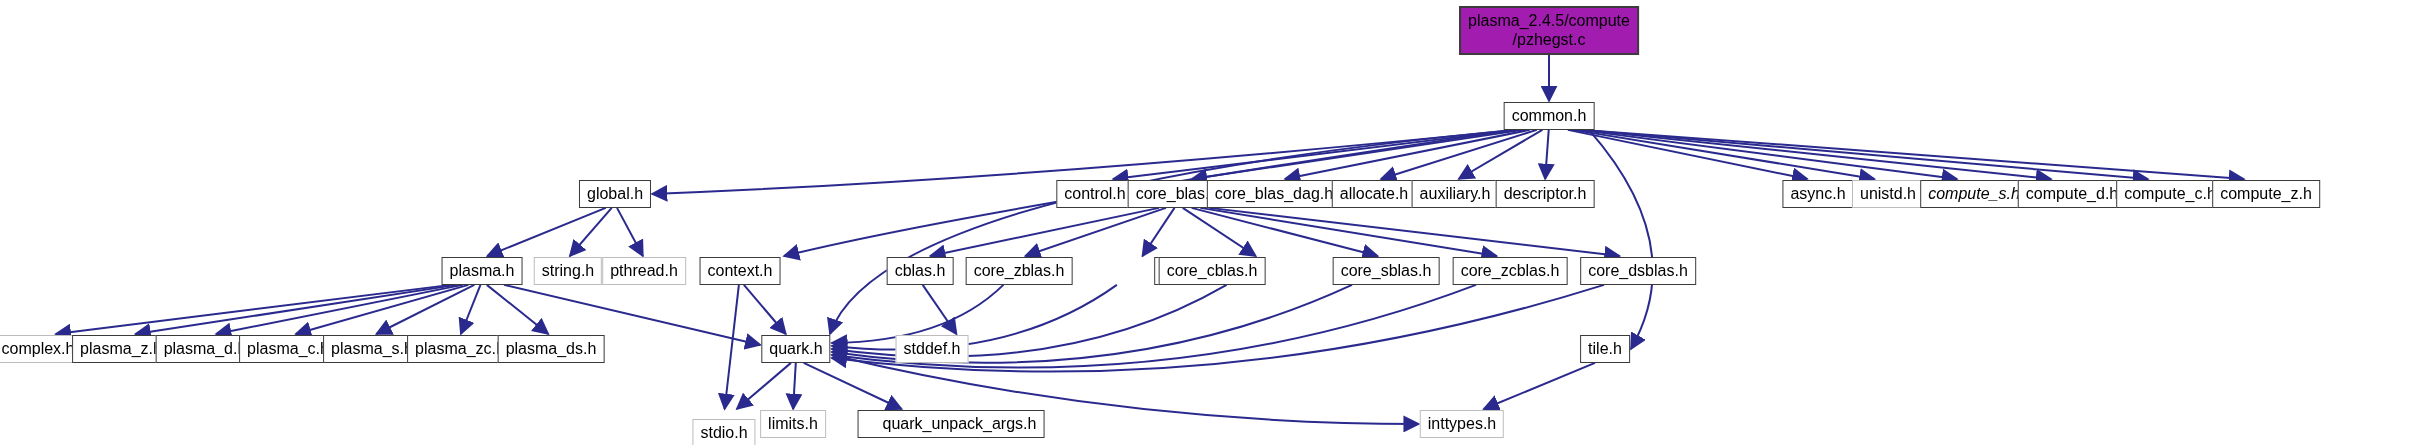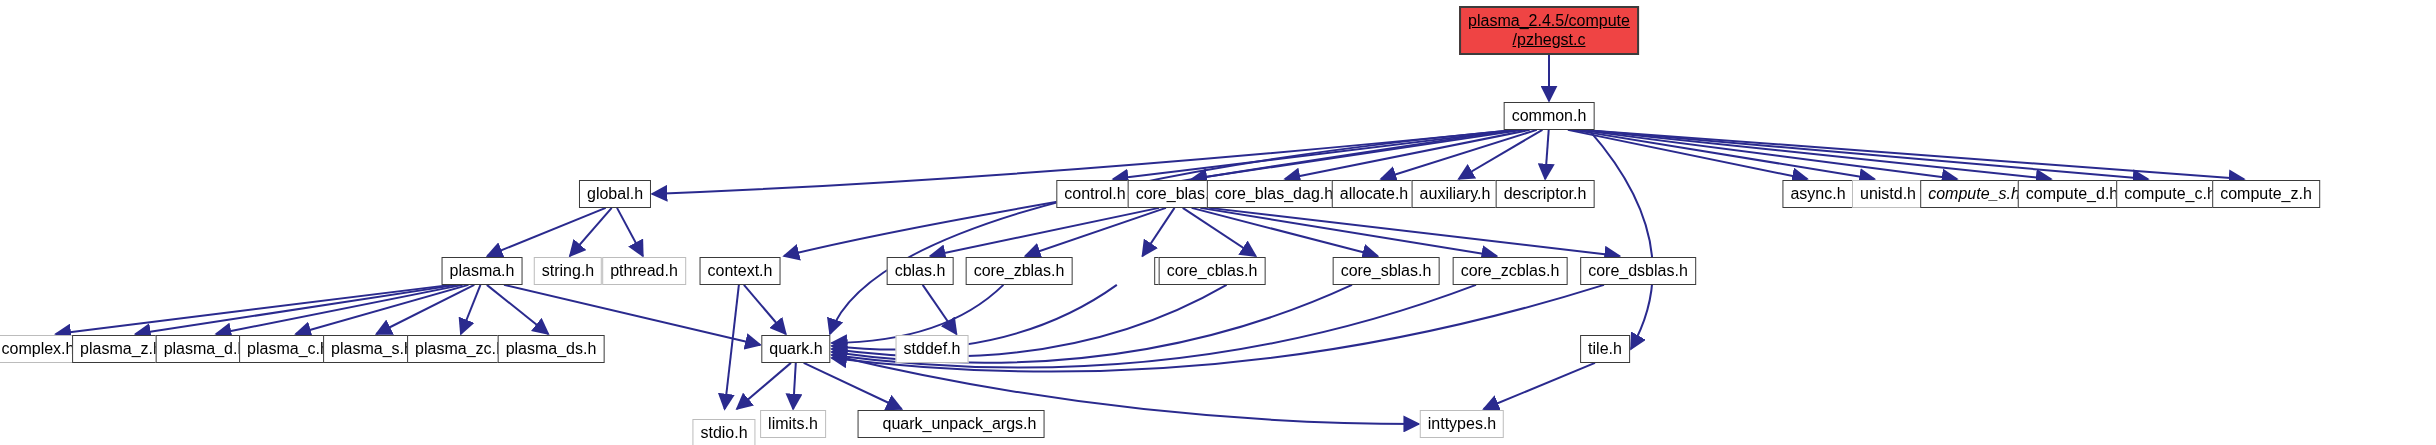--- a/index.html
+++ b/index.html
@@ -4,21 +4,21 @@
 <style>
   html,body{margin:0;padding:0;background:#ffffff;}
   #canvas{position:relative;width:2436px;height:445px;background:#fff;overflow:hidden;
           font-family:"Liberation Sans",sans-serif;}
   #edges{position:absolute;left:0;top:0;width:2436px;height:445px;}
   .node{position:absolute;transform:translateX(-50%);box-sizing:border-box;
         background:#ffffff;border:1.5px solid #3a3a3a;color:#000;
         font:16px/1.18 "Liberation Sans",sans-serif;text-align:center;
         padding:4px 7px 3px 7px;white-space:pre-line;z-index:2;}
   .node.system{border-color:#bcbcbc;}
-  .node.source{background:#ef4444;border:2.5px solid #3c3c3c;text-decoration:underline;}
+  .node.source{background:#a21caf;border:2.5px solid #3c3c3c;}
   path.edge{fill:none;stroke-width:2px;}
 </style>
 </head>
 <body>
 
 <div id="canvas">
   <svg id="edges" xmlns="http://www.w3.org/2000/svg" width="2436" height="445" viewBox="0 0 2436 445">
     <defs>
       <marker id="arr" viewBox="0 0 10 10" refX="9" refY="5" markerWidth="8.5" markerHeight="8.5" orient="auto">
         <path d="M0,0 L10,5 L0,10 z" fill="#2a2a8e"></path>

